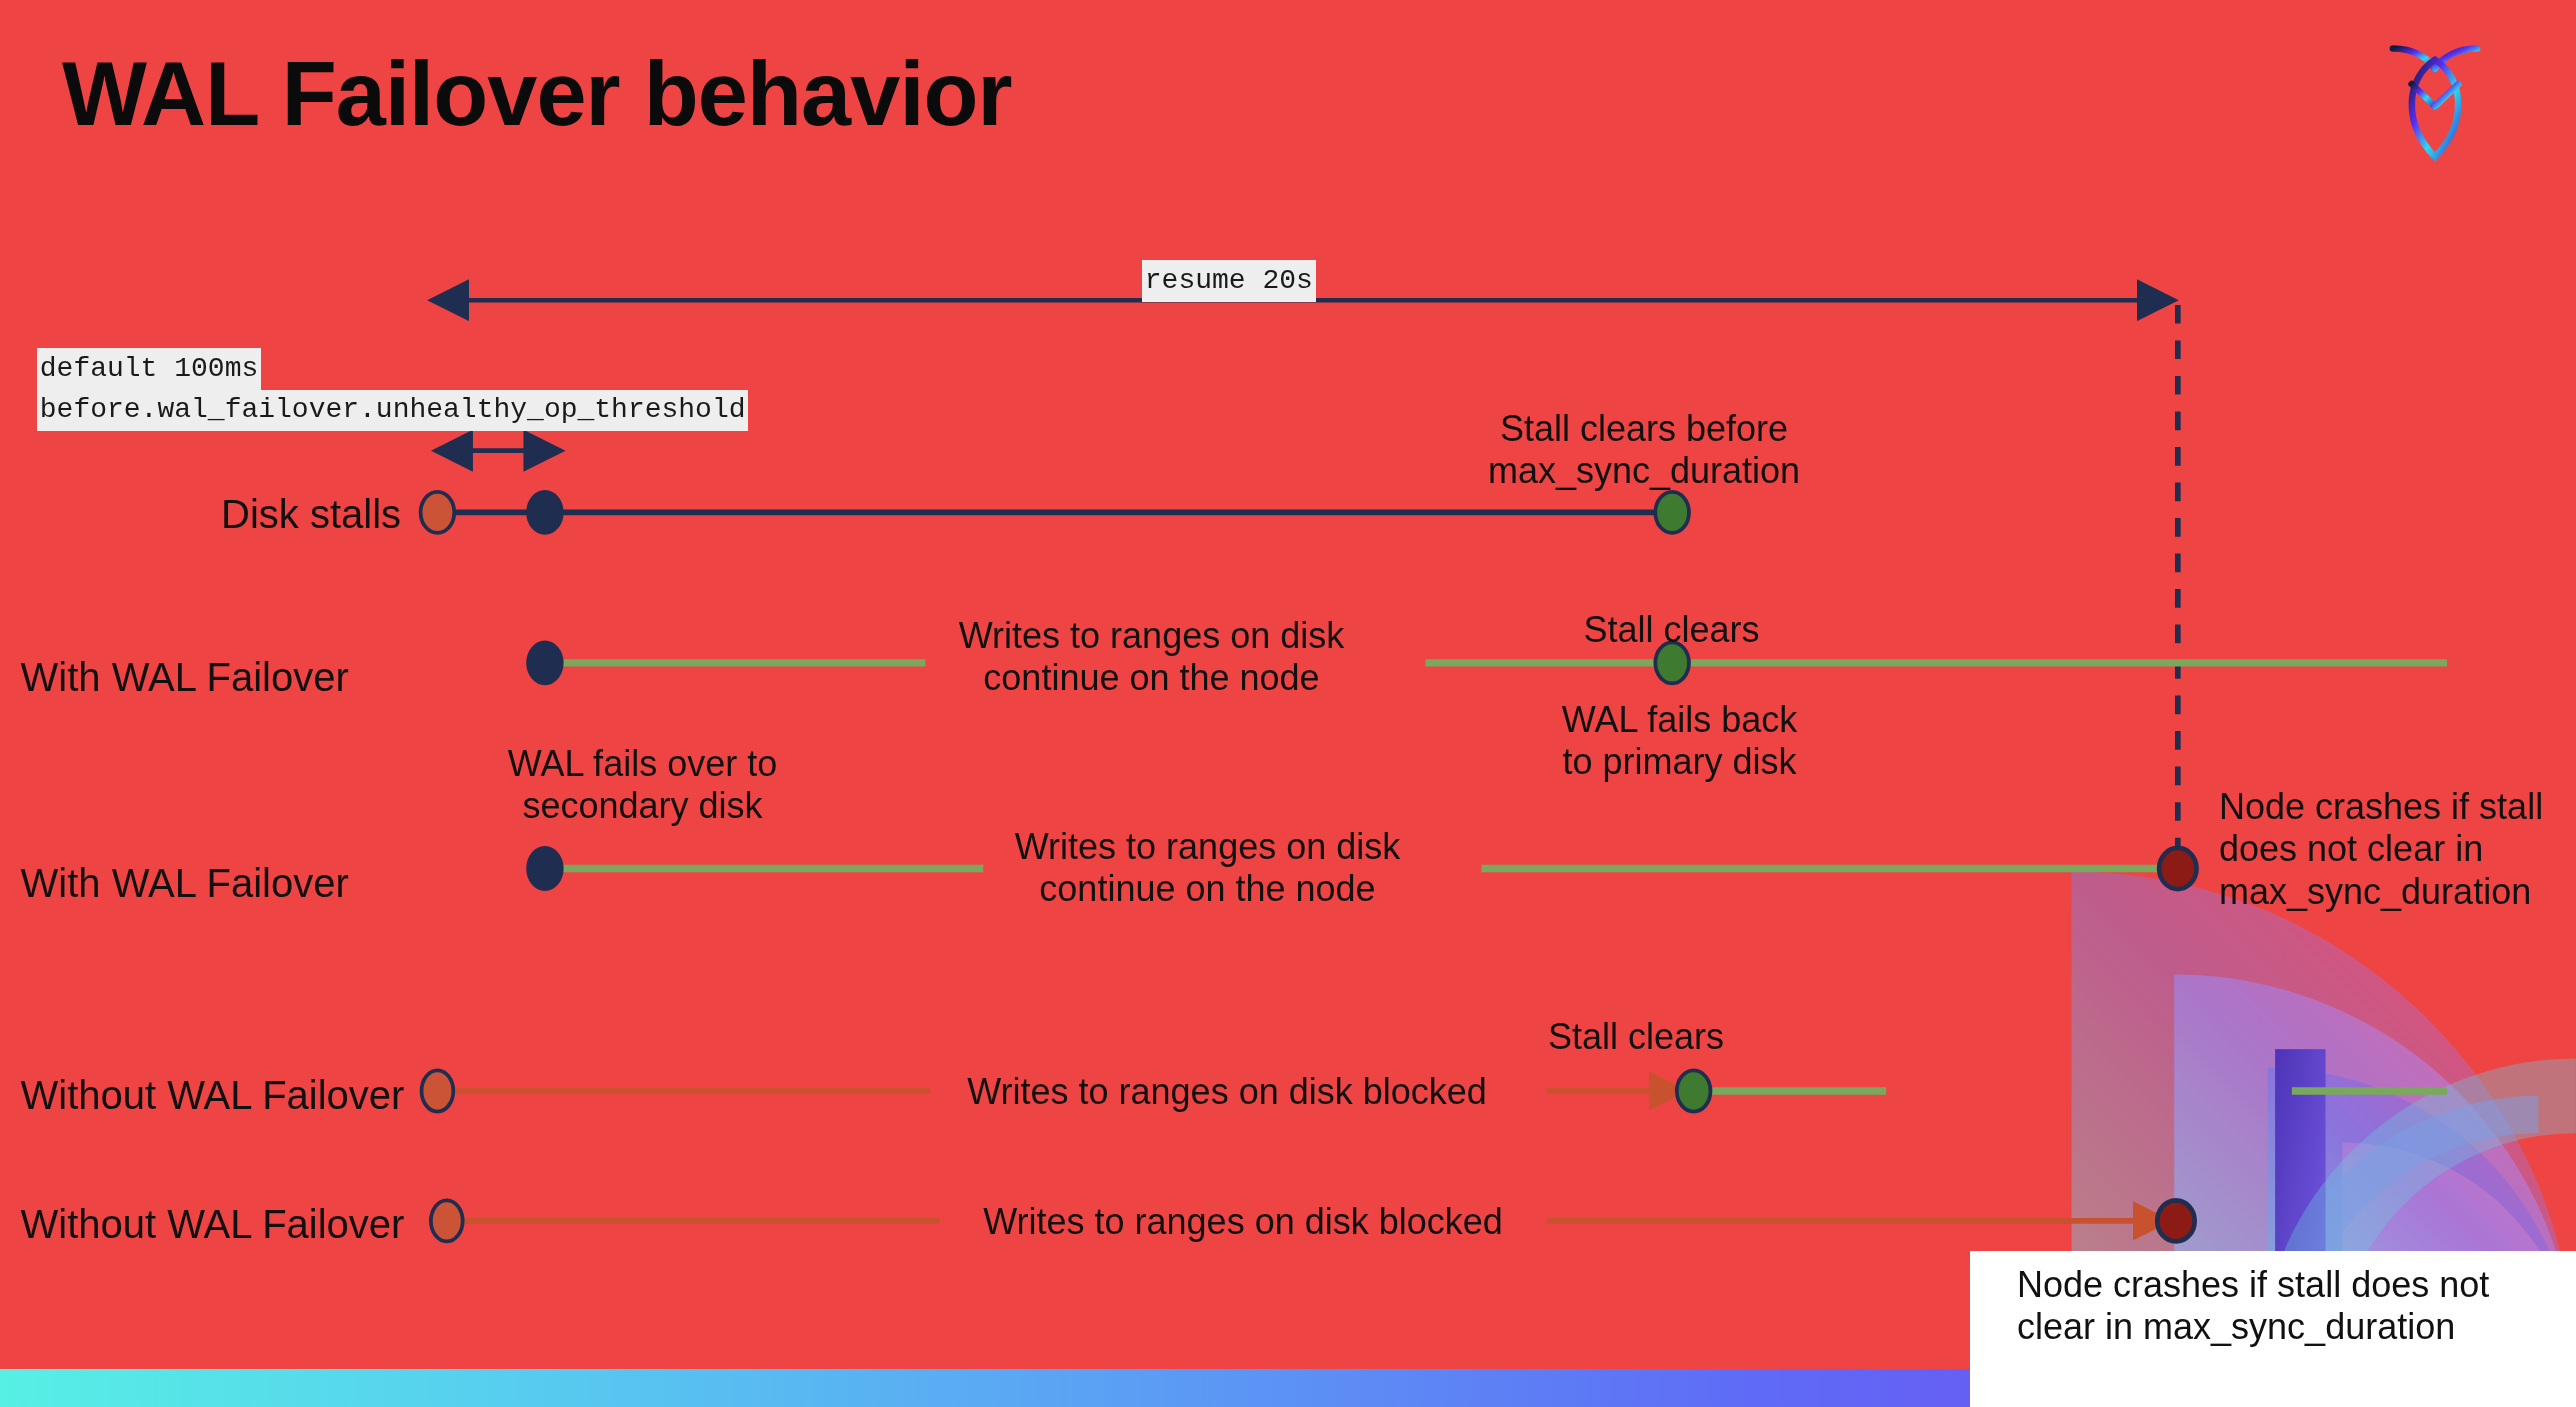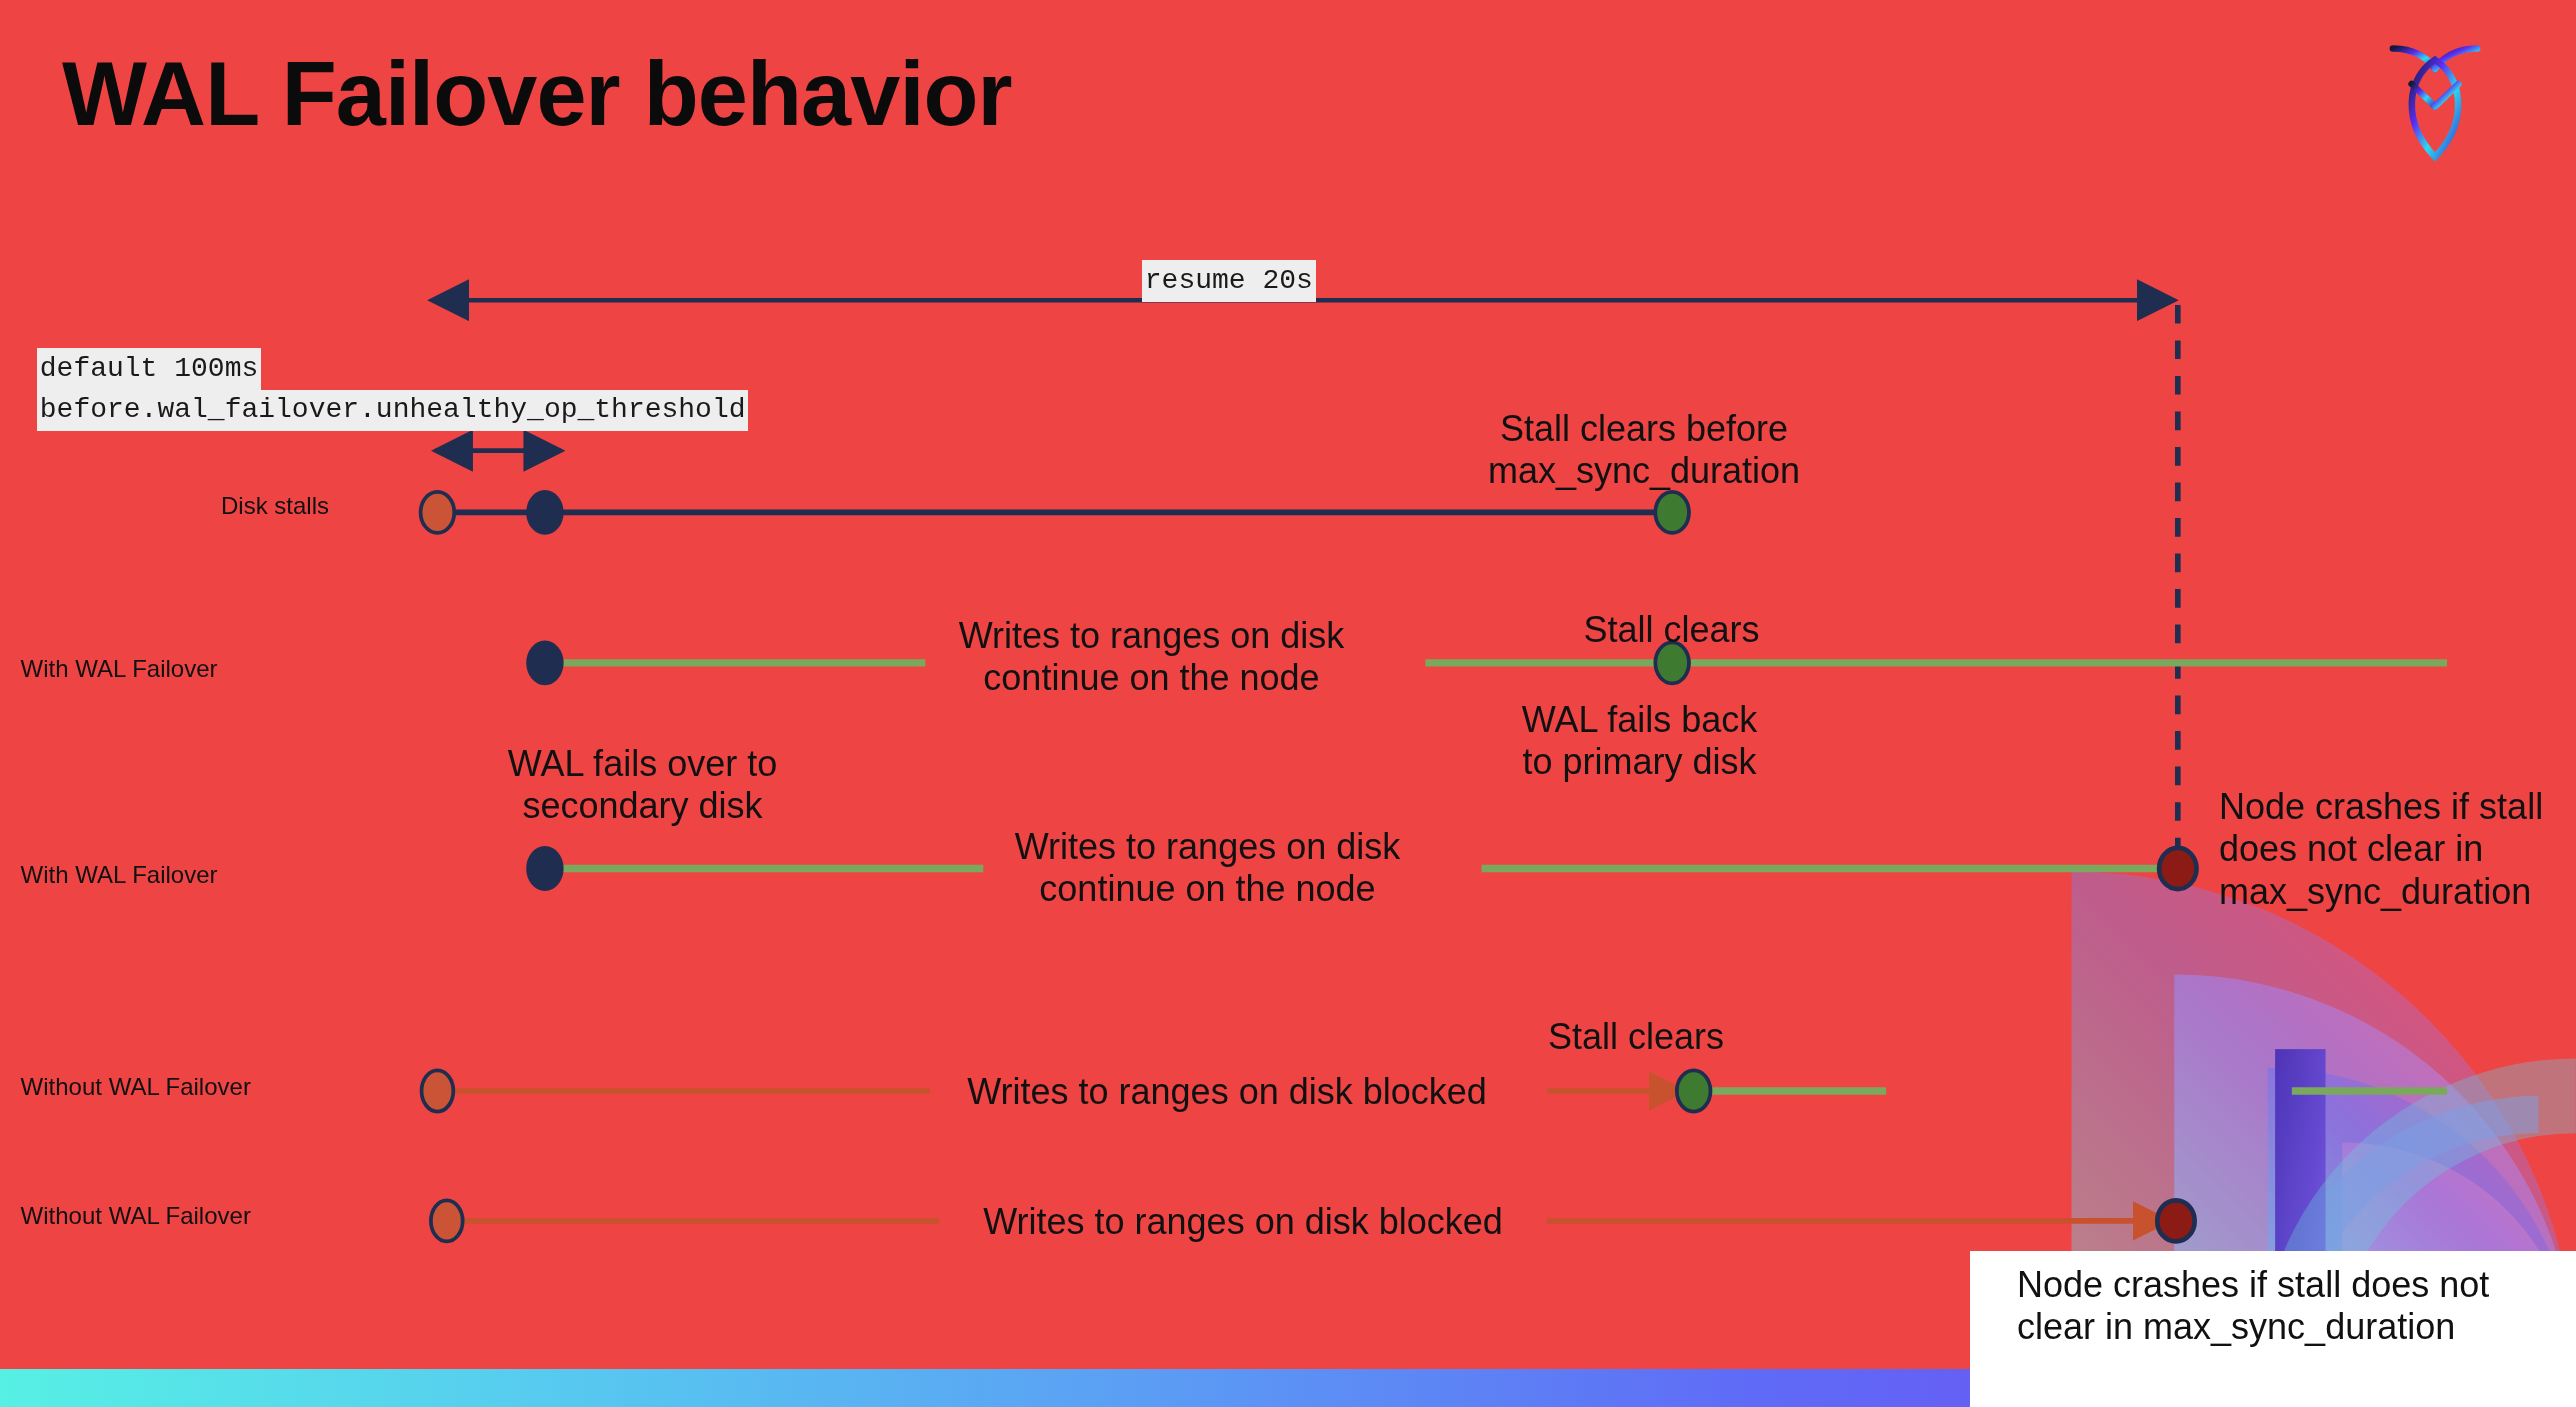--- a/index.html
+++ b/index.html
@@ -20,35 +20,35 @@
   
   #brand-logo{position:absolute; left:2374px; top:26px; width:122px; height:145px;}
 
   
   .code-callout{position:absolute; font-family:"Liberation Mono", monospace; font-size:28px; line-height:1.42; color:#1a1a1a;}
   .code-callout span{background:#eeeeee; padding:0.9px 2.8px; display:inline-block;}
   #callout-max-sync{left:1142px; top:260px;}
   #callout-unhealthy{left:37px; top:348px;}
 
   
-  .row-label{position:absolute; font-size:24px; color:#111111; white-space:nowrap;}
+  .row-label{position:absolute; font-size:40px; color:#111111; white-space:nowrap;}
   #label-disk-stalls{left:221px; top:492px;}
   #label-with-1{left:20.6px; top:655px;}
   #label-with-2{left:20.6px; top:861px;}
   #label-without-1{left:20.6px; top:1073px;}
   #label-without-2{left:20.6px; top:1202px;}
 
   
   .anno{position:absolute; font-size:36px; line-height:1.18; color:#111111;}
   .anno.ctr{text-align:center;}
   #anno-stall-clears-before{left:1471px; top:408px; width:346px;}
   #anno-wal-fails-over{left:479px; top:696px; width:327px;margin-top:47px;}
   #anno-writes-continue-1{left:946px; top:615px; width:411px;}
   #anno-stall-clears-1{left:1578px; top:609px; width:187px;}
-  #anno-wal-fails-back{left:1504px; top:699px; width:271px;}
+  #anno-wal-fails-back{left:1544px; top:699px; width:271px;}
   #anno-writes-continue-2{left:1002px; top:826px; width:411px;}
   #anno-node-crash-1{left:2219px; top:786px; width:346px;}
   #anno-writes-blocked-1{left:942px; top:1071px; width:570px;}
   #anno-stall-clears-2{left:1533px; top:1016px; width:206px;}
   #anno-writes-resume{left:1935px; top:1025px; width:308px;}
   #anno-writes-blocked-2{left:953px; top:1201px; width:580px;}
   #anno-node-crash-2{box-sizing:border-box; left:1970px; top:1251px; width:606px; height:157px; background:#ffffff; padding:13px 0 0 47px; z-index:6;}
 
   #deco-bloom{position:absolute; right:0; bottom:32px; width:598px; height:523px; z-index:2;}
   #bottom-bar{position:absolute; left:0; bottom:0; width:100%; height:39px; z-index:3;

